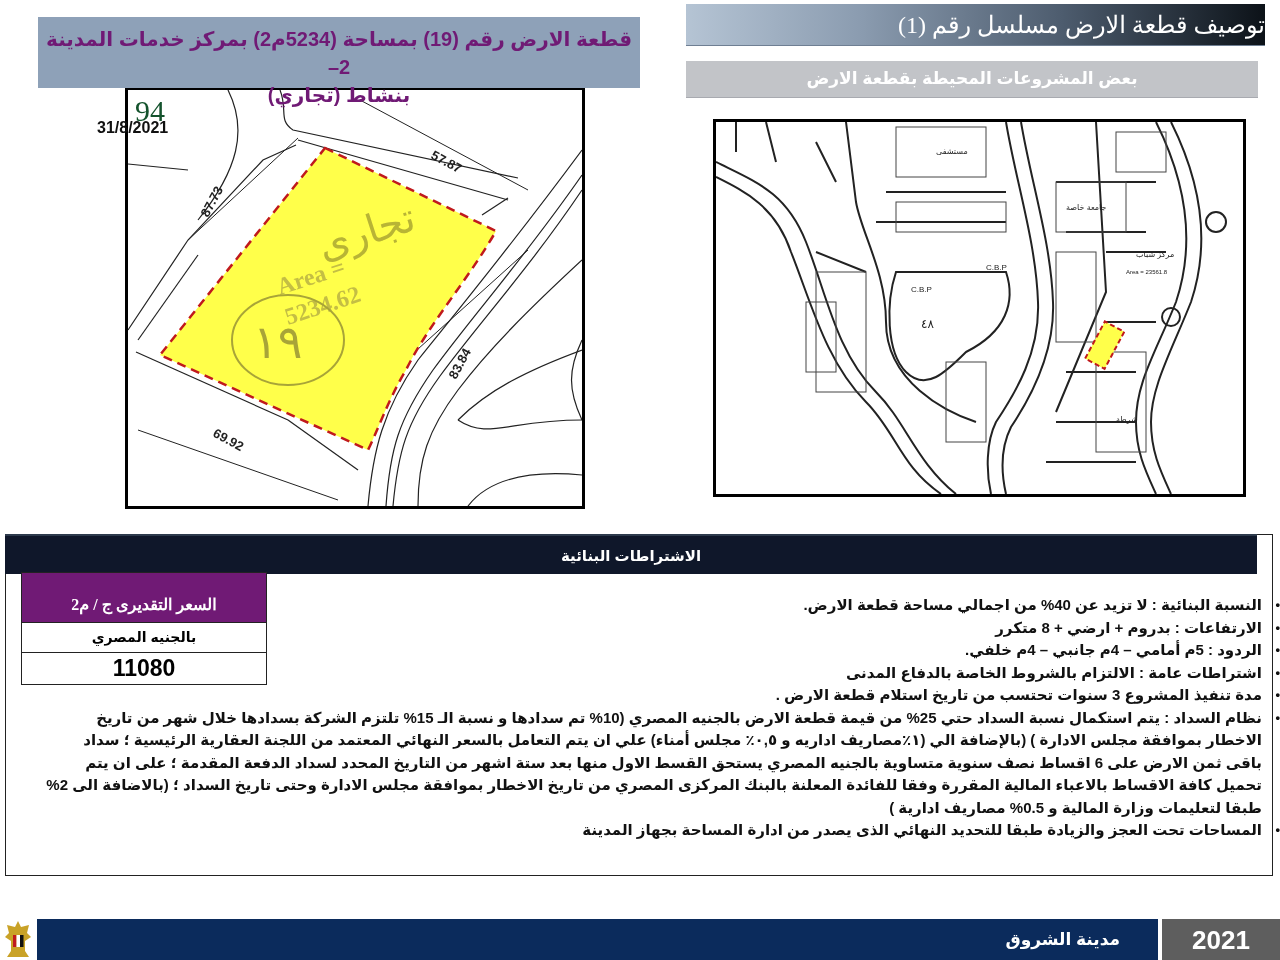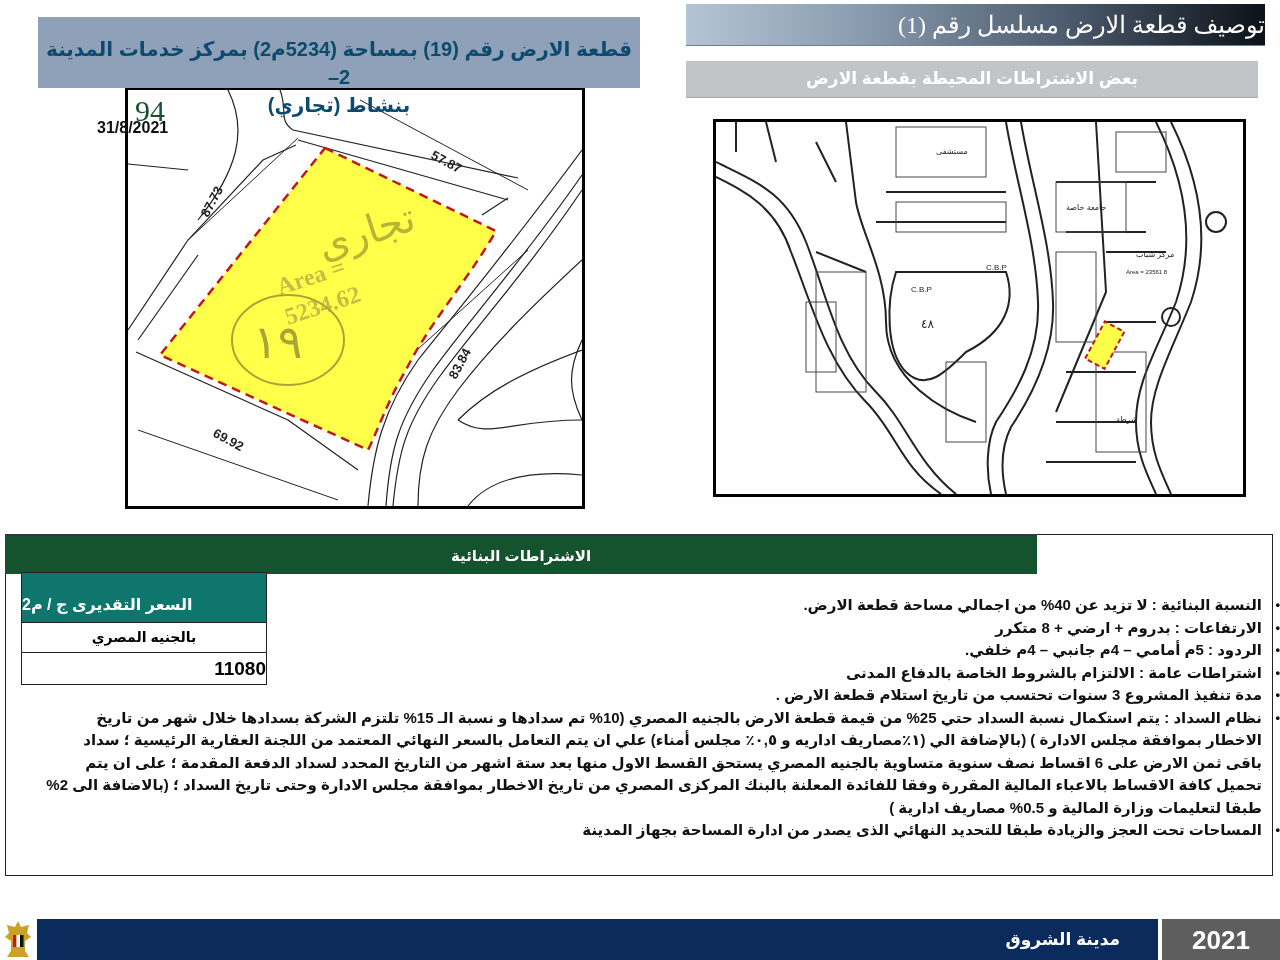--- a/index.html
+++ b/index.html
@@ -2,22 +2,22 @@
 <html><head>
 <meta charset="utf-8">
 <style>
   html, body { margin:0; padding:0; }
   body { width:1280px; height:960px; position:relative; background:#ffffff; overflow:hidden;
          font-family:"Liberation Sans", "DejaVu Sans", sans-serif; }
   .abs { position:absolute; }
 
   
   #plot-title { left:38px; top:17px; width:602px; height:71px; background:#8ea1b8;
-                color:#0c4a6e; font-weight:bold; font-size:20px; line-height:28px;
-                text-align:center; direction:rtl; padding-top:18px; box-sizing:border-box; }
+                color:#701a75; font-weight:bold; font-size:20px; line-height:28px;
+                text-align:center; direction:rtl; padding-top:8px; box-sizing:border-box; }
 
   
   #slide-title { left:686px; top:4px; width:579px; height:42px;
                  background:linear-gradient(to right,#b5c4d4 0%,#8b9cb0 30%,#4d5c6e 65%,#0c1218 100%);
                  color:#ffffff; font-family:"Liberation Serif","DejaVu Serif",serif; font-size:24px;
                  direction:rtl; text-align:right; box-sizing:border-box; line-height:42px;
                  border-bottom:1px solid #6f7f93; }
   #surrounding-label { left:686px; top:61px; width:572px; height:36px; background:#c2c4c8;
                        color:#ffffff; font-weight:bold; font-size:17px; line-height:36px;
                        text-align:center; direction:rtl; border-bottom:1px solid #a8aab0; }
@@ -27,51 +27,51 @@
                 background:#fff; overflow:hidden; }
   #plot-number { left:135px; top:94px; font-size:30px; color:#14532d; font-family:"Liberation Serif",serif; }
   #plot-date { left:97px; top:119px; font-size:16px; font-weight:bold; color:#111; }
 
   
   #map-frame { left:713px; top:119px; width:533px; height:378px; border:3px solid #000; box-sizing:border-box;
                background:#fff; overflow:hidden; }
 
   
   #cond-panel { left:5px; top:534px; width:1268px; height:342px; border:1px solid #222; box-sizing:border-box; }
-  #cond-header { left:5px; top:534px; width:1032px; height:40px; background:#14532d; color:#fff;
+  #cond-header { left:5px; top:534px; width:1252px; height:40px; background:#0f172a; color:#fff;
                  font-weight:bold; font-size:15px; text-align:center; line-height:40px; direction:rtl;
                  border-top:2px solid #2d3a4c; box-sizing:border-box; }
 
   
   #price-table { left:21px; top:572px; width:246px; border:1px solid #222; box-sizing:border-box; }
-  #price-table .hdr { height:49px; background:#0f766e; color:#fff; font-weight:bold; font-size:16px;
-                      text-align:left; direction:rtl; line-height:20px; padding-top:22px; box-sizing:border-box; }
+  #price-table .hdr { height:49px; background:#701a75; color:#fff; font-weight:bold; font-size:16px;
+                      text-align:center; direction:rtl; line-height:20px; padding-top:22px; box-sizing:border-box;font-family:Liberation Serif, serif; }
   #price-table .cur { height:29px; border-top:1px solid #222; text-align:center; font-weight:bold; font-size:14px;
                       line-height:29px; direction:rtl; }
-  #price-table .val { height:31px; border-top:1px solid #222; text-align:right; font-weight:bold; font-size:19px;
+  #price-table .val { height:31px; border-top:1px solid #222; text-align:center; font-weight:bold; font-size:23px;
                       line-height:31px; }
 
   #cond-list { left:28px; top:578px; width:1238px; direction:rtl; text-align:right; margin:16px; padding:0 0 0 0;
                list-style:none; font-weight:bold; font-size:15px; color:#111; line-height:22.5px; }
   #cond-list li { position:relative; padding-right:20px; }
   #cond-list li::before { content:"•"; position:absolute; right:2px; top:0; font-size:13px; }
 
   
   #footer-bar { left:37px; top:919px; width:1121px; height:41px; background:#0b2b5c; }
   #footer-city { left:960px; top:919px; width:160px; height:41px; color:#fff; font-weight:bold; font-size:17px;
                  line-height:42px; text-align:right; direction:rtl; }
   #footer-year { left:1162px; top:919px; width:118px; height:41px; background:#5e5e5e; color:#fff;
                  font-size:26px; font-weight:bold; line-height:42px; text-align:center; }
   #emblem { left:3px; top:919px; width:30px; height:40px; }
 </style>
 </head>
 <body>
 
 <div class="abs" id="slide-title">توصيف قطعة الارض مسلسل رقم (1)</div>
-<div class="abs" id="surrounding-label">بعض الاشتراطات المحيطة بقطعة الارض</div>
+<div class="abs" id="surrounding-label">بعض المشروعات المحيطة بقطعة الارض</div>
 
 <div class="abs" id="plot-frame">
   <svg width="454" height="416" viewBox="0 0 454 416">
 
     <g fill="none" stroke="#222" stroke-width="1.2">
       <path d="M100,0 C120,40 110,80 70,130"></path>
       <path d="M0,74 L60,80"></path>
       <path d="M152,0 C160,20 150,30 165,40 L390,88"></path>
       <path d="M170,50 L380,110"></path>
       <path d="M380,108 L354,125"></path>

